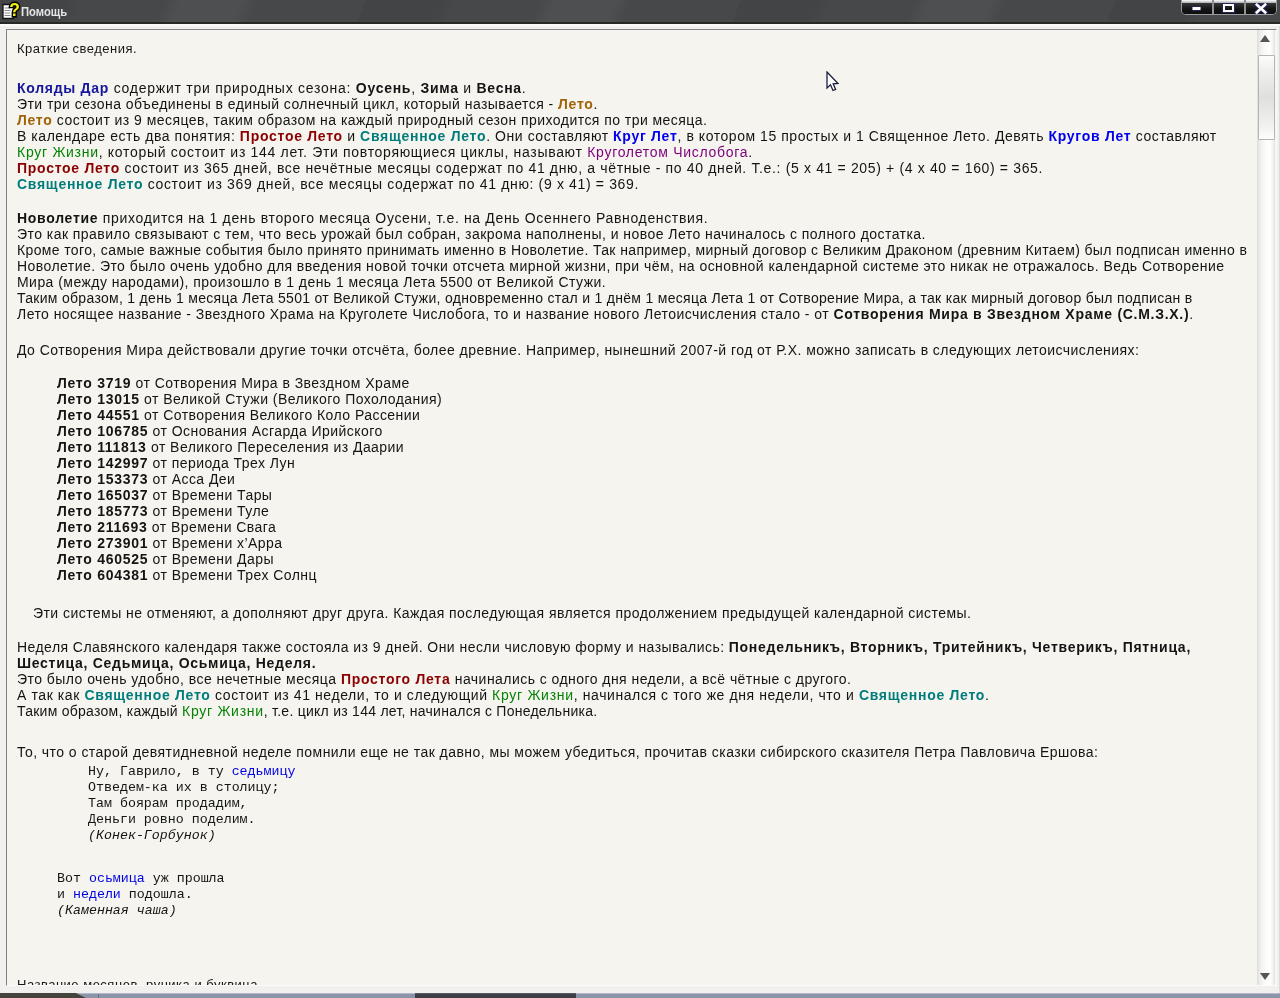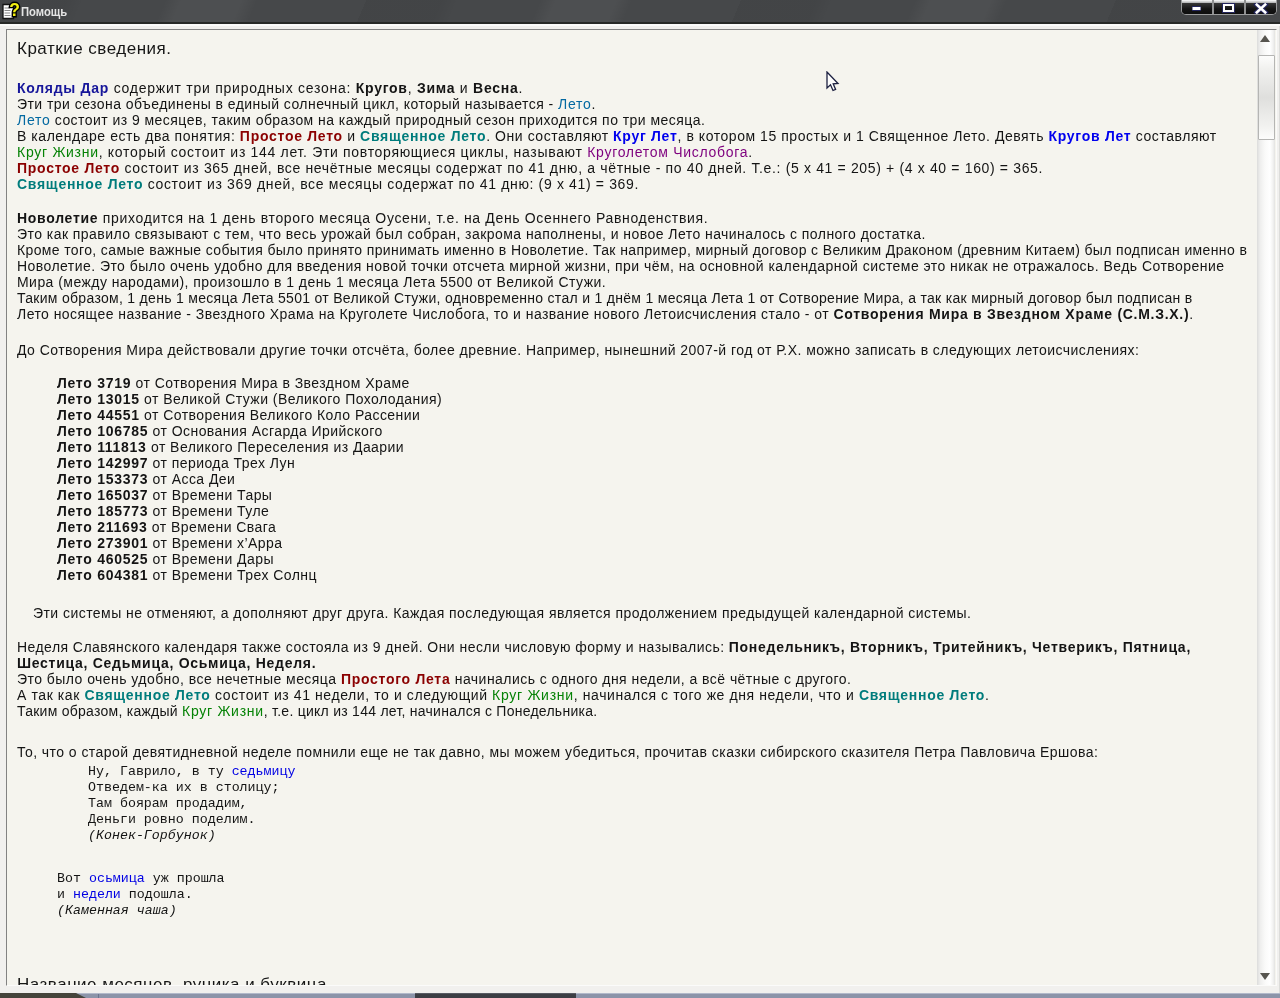--- a/index.html
+++ b/index.html
@@ -37,27 +37,27 @@
 #sbar .thumb{position:absolute;left:1px;top:25px;width:15px;height:83px;border:1px solid #b5b5b3;border-radius:1px;
  background:linear-gradient(to bottom,#fdfdfc 0%,#f1f1ef 15%,#dfdfdd 50%,#f2f2f0 85%,#fdfdfc 100%);}
 .arr{position:absolute;left:2.5px;width:0;height:0;border-left:5.5px solid transparent;border-right:5.5px solid transparent;}
 .arrup{top:5px;border-bottom:7px solid #57554f;}
 .arrdn{bottom:5px;border-top:7px solid #57554f;}
 
 .t{position:absolute;font-size:14px;line-height:16px;color:#141414;white-space:nowrap;letter-spacing:0.45px;}
 b{font-weight:bold;}
 .t b,.t .navy,.t .red,.t .mar,.t .teal,.t .blue,.t .green,.t .pur{letter-spacing:0.72px;}
 .navy{color:#16169a;font-weight:bold;}
-.red{color:#0369a1;font-weight:normal;}
+.red{color:#a16207;font-weight:bold;}
 .mar{color:#8b0000;font-weight:bold;}
 .teal{color:#007c7c;font-weight:bold;}
 .blue{color:#0000ee;font-weight:bold;}
 .green{color:#058205;font-weight:normal;}
 .pur{color:#7e007e;font-weight:normal;}
-.h1{position:absolute;font-size:17px;line-height:24px;color:#161616;white-space:nowrap;letter-spacing:0.5px;}
+.h1{position:absolute;font-size:13px;line-height:24px;color:#161616;white-space:nowrap;letter-spacing:0.5px;}
 .mono{position:absolute;font-family:"Liberation Mono",monospace;font-size:13.3px;line-height:16px;color:#141414;white-space:pre;}
 .mono .lnk{color:#0000e4;}
 
 #task{position:absolute;left:0;top:993px;width:1280px;height:5px;background:#8c94a9;}
 #task .light{position:absolute;left:0;top:0;width:1280px;height:1px;background:#b2b9ca;}
 #task .start{position:absolute;left:0;top:0;width:86px;height:5px;background:#45443c;clip-path:polygon(0 0,76px 0,86px 5px,0 5px);}
 #task .seg{position:absolute;top:1px;width:1px;height:4px;background:#6b748e;}
 
 #cursor{position:absolute;left:826px;top:71px;}
 </style></head>
@@ -100,21 +100,21 @@
           <path d="M19.2 1.6 L10.8 9.4"></path>
         </g>
       </svg>
     </div>
 </div>
 <div id="panel"></div>
 <div id="content">
 <div class="h1" style="left:10px;top:6.7px;">Краткие сведения.</div>
 
 <div class="t" style="left:10px;top:49.8px;">
-<span style="letter-spacing:0.75px"><span class="navy">Коляды Дар</span> содержит три природных сезона: <b>Кругов</b>, <b>Зима</b> и <b>Весна</b>.</span><br>
+<span style="letter-spacing:0.75px"><span class="navy">Коляды Дар</span> содержит три природных сезона: <b>Оусень</b>, <b>Зима</b> и <b>Весна</b>.</span><br>
 Эти три сезона объединены в единый солнечный цикл, который называется - <span class="red">Лето</span>.<br>
 <span class="red">Лето</span> состоит из 9 месяцев, таким образом на каждый природный сезон приходится по три месяца.<br>
 <span style="letter-spacing:0.55px">В календаре есть два понятия: <span class="mar">Простое Лето</span> и <span class="teal">Священное Лето</span>. Они составляют <span class="blue">Круг Лет</span>, в котором 15 простых и 1 Священное Лето. Девять <span class="blue">Кругов Лет</span> составляют</span><br>
 <span style="letter-spacing:0.69px"><span class="green">Круг Жизни</span>, который состоит из 144 лет. Эти повторяющиеся циклы, называют <span class="pur">Круголетом Числобога</span>.</span><br>
 <span style="letter-spacing:0.65px"><span class="mar">Простое Лето</span> состоит из 365 дней, все нечётные месяцы содержат по 41 дню, а чётные - по 40 дней. Т.е.: (5 х 41 = 205) + (4 х 40 = 160) = 365.</span><br>
 <span style="letter-spacing:0.65px"><span class="teal">Священное Лето</span> состоит из 369 дней, все месяцы содержат по 41 дню: (9 х 41) = 369.</span>
 </div>
 
 <div class="t" style="left:10px;top:180.3px;">
 <span style="letter-spacing:0.65px"><b>Новолетие</b> приходится на 1 день второго месяца Оусени, т.е. на День Осеннего Равноденствия.</span><br>

